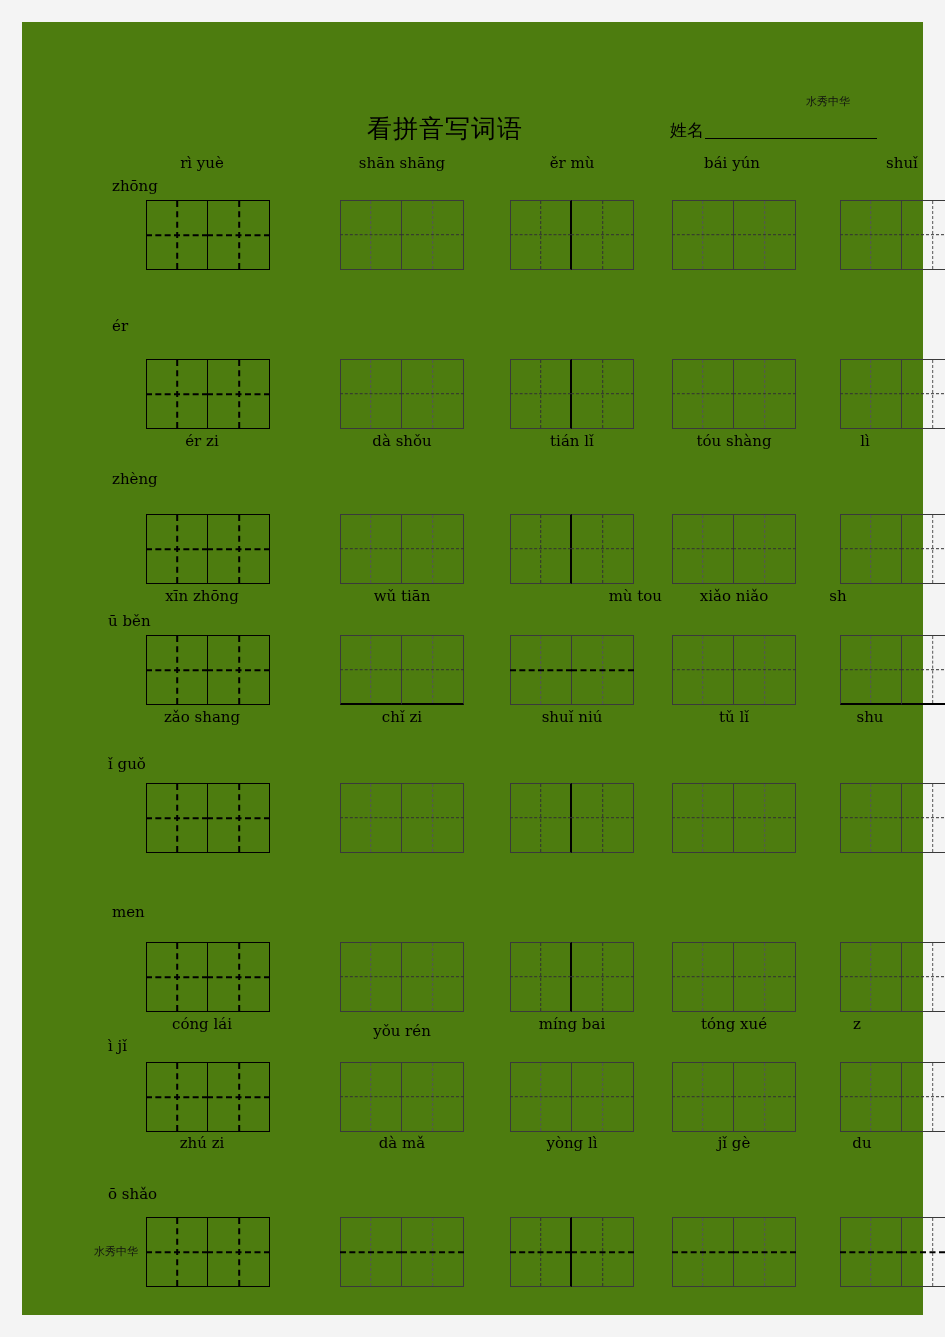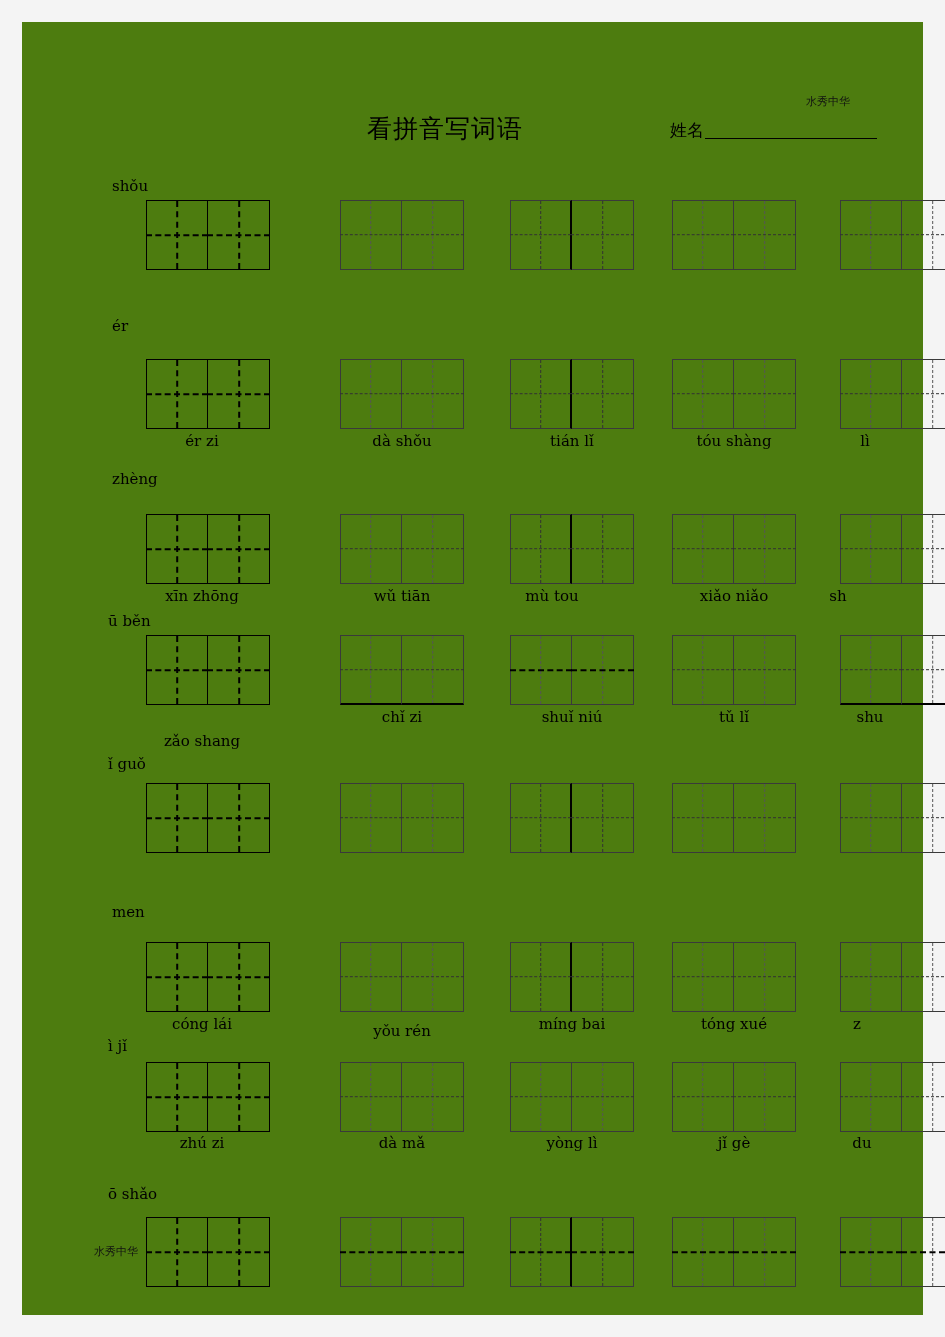--- a/index.html
+++ b/index.html
@@ -144,21 +144,28 @@
 <div class="page">
 
   <div class="watermark top">水秀中华</div>
   <div class="watermark bottom">水秀中华</div>
 
   <div class="title">看拼音写词语</div>
   <div class="name-block">
     <span>姓名</span><span class="name-rule"></span>
   </div>
 
-  <div class="pinyin-wrap" style="left:90px;top:155px;">shǒu</div>
+  <div class="pinyin-row" style="top:132px;">
+    <span class="pinyin-cell" style="left:118px;width:124px;">rì  yuè</span>
+    <span class="pinyin-cell" style="left:318px;width:124px;">shān shāng</span>
+    <span class="pinyin-cell" style="left:488px;width:124px;">ěr   mù</span>
+    <span class="pinyin-cell" style="left:648px;width:124px;">bái  yún</span>
+    <span class="pinyin-cell" style="left:818px;width:124px;">shuǐ</span>
+  </div>
+  <div class="pinyin-wrap" style="left:90px;top:155px;">zhōng</div>
 
   <div class="grid heavy" style="left:124px;top:178px;width:124px;height:70px;">
       <div class="cell"></div>
       <div class="cell"></div>
     </div>
   <div class="grid" style="left:318px;top:178px;width:124px;height:70px;">
       <div class="cell"></div>
       <div class="cell"></div>
     </div>
   <div class="grid mid-strong" style="left:488px;top:178px;width:124px;height:70px;">
@@ -225,21 +232,21 @@
       <div class="cell"></div>
     </div>
   <div class="grid" style="left:818px;top:492px;width:124px;height:70px;">
       <div class="cell"></div>
       <div class="cell"></div>
     </div>
 
   <div class="pinyin-row" style="top:565px;">
     <span class="pinyin-cell" style="left:118px;width:124px;">xīn zhōng</span>
     <span class="pinyin-cell" style="left:318px;width:124px;">wǔ  tiān</span>
-    <span class="pinyin-cell" style="left:468px;width:124px;">mù   tou</span>
+    <span class="pinyin-cell" style="left:516px;width:124px;text-align:right;">mù   tou</span>
     <span class="pinyin-cell" style="left:650px;width:124px;">xiǎo niǎo</span>
     <span class="pinyin-cell" style="left:796px;width:40px;">sh</span>
   </div>
 
   <div class="pinyin-wrap" style="left:86px;top:590px;">ū  běn</div>
 
   <div class="grid heavy" style="left:124px;top:613px;width:124px;height:70px;">
       <div class="cell"></div>
       <div class="cell"></div>
     </div>
@@ -254,21 +261,21 @@
   <div class="grid" style="left:650px;top:613px;width:124px;height:70px;">
       <div class="cell"></div>
       <div class="cell"></div>
     </div>
   <div class="grid bold-bottom" style="left:818px;top:613px;width:124px;height:70px;">
       <div class="cell"></div>
       <div class="cell"></div>
     </div>
 
   <div class="pinyin-row" style="top:686px;">
-    <span class="pinyin-cell" style="left:118px;width:124px;margin-top:24px;">zǎo shang</span>
+    <span class="pinyin-cell" style="left:118px;width:124px;">zǎo shang</span>
     <span class="pinyin-cell" style="left:318px;width:124px;">chǐ   zi</span>
     <span class="pinyin-cell" style="left:488px;width:124px;">shuǐ niú</span>
     <span class="pinyin-cell" style="left:650px;width:124px;">tǔ    lǐ</span>
     <span class="pinyin-cell" style="left:818px;width:60px;">shu</span>
   </div>
 
   <div class="pinyin-wrap" style="left:86px;top:733px;">ǐ  guǒ</div>
 
   <div class="grid heavy" style="left:124px;top:761px;width:124px;height:70px;">
       <div class="cell"></div>

